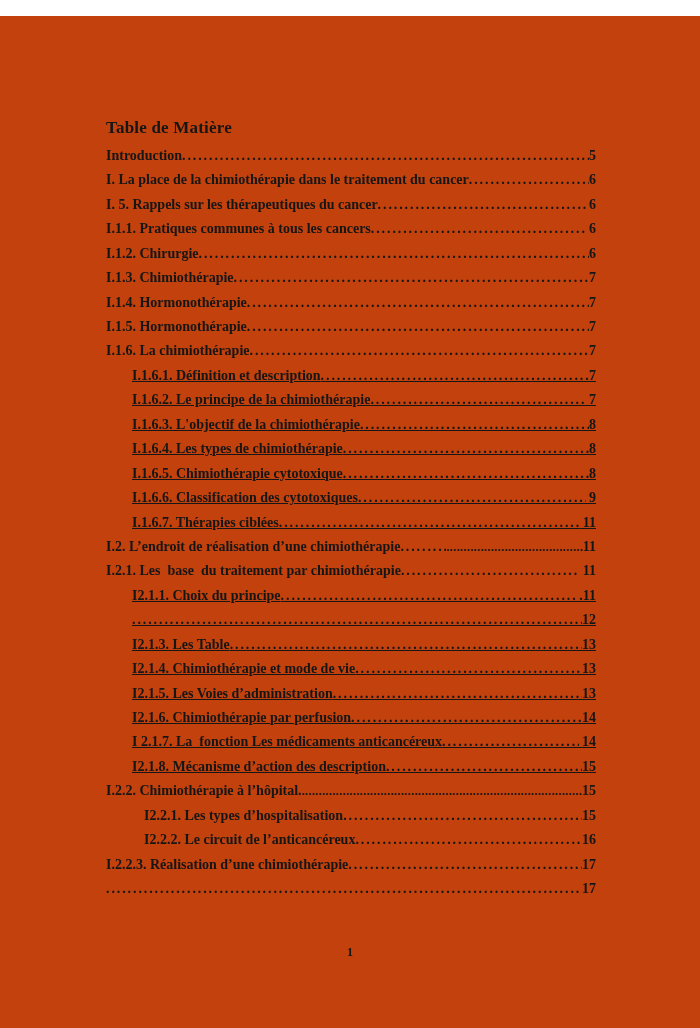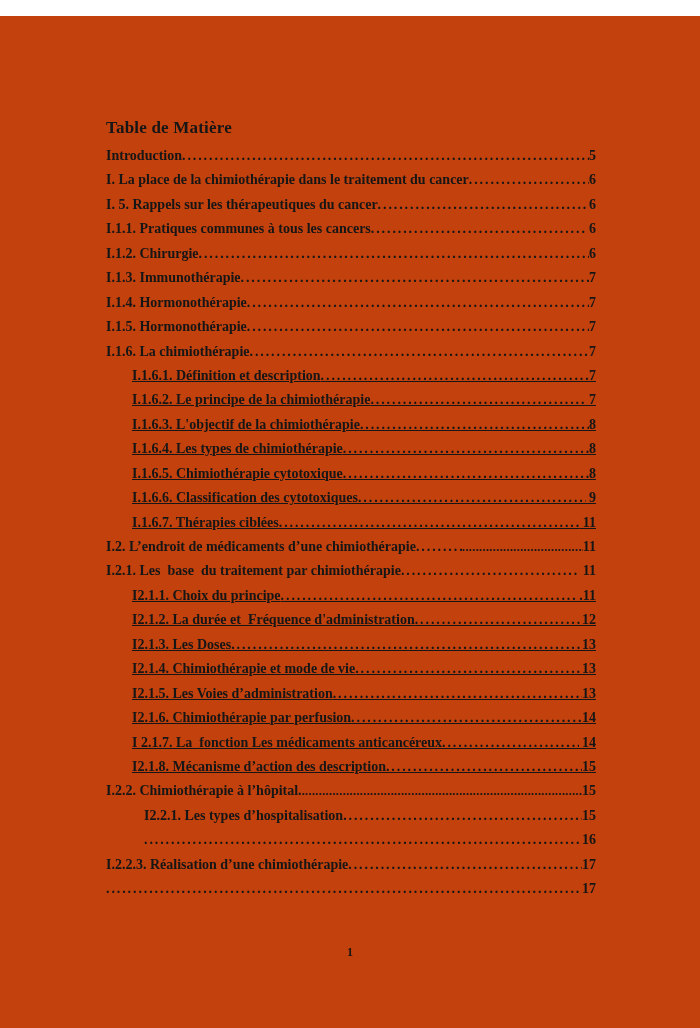--- a/index.html
+++ b/index.html
@@ -20,21 +20,21 @@
   }
   .toc-title{
     font-size:17px;
     line-height:20px;
     margin:0 0 6px 0;
     letter-spacing:0.2px;
   }
   .toc-list{display:block;}
   .toc-row{
     display:flex;
-    align-items:flex-start;
+    align-items:flex-end;
     height:24.45px;
     line-height:24.45px;
     font-size:14px;
     white-space:pre;
   }
   .toc-row.indent-1{padding-left:26px;text-decoration:underline;}
   .toc-row.indent-2{padding-left:38px;}
   .toc-label{flex:none;}
   .toc-leader{
     flex:1 1 auto;
@@ -92,21 +92,21 @@
     <span class="toc-page"> 6</span>
   </div>
 
   <div class="toc-row indent-0">
     <span class="toc-label">I.1.2. Chirurgie</span>
     <span class="toc-leader">............................................................................................................................................................................................................................</span>
     <span class="toc-page">6</span>
   </div>
 
   <div class="toc-row indent-0">
-    <span class="toc-label">I.1.3. Immunothérapie</span>
+    <span class="toc-label">I.1.3. Chimiothérapie</span>
     <span class="toc-leader">............................................................................................................................................................................................................................</span>
     <span class="toc-page">7</span>
   </div>
 
   <div class="toc-row indent-0">
     <span class="toc-label">I.1.4. Hormonothérapie</span>
     <span class="toc-leader">............................................................................................................................................................................................................................</span>
     <span class="toc-page">7</span>
   </div>
 
@@ -158,45 +158,44 @@
     <span class="toc-page"> 9</span>
   </div>
 
   <div class="toc-row indent-1">
     <span class="toc-label">I.1.6.7. Thérapies ciblées</span>
     <span class="toc-leader">............................................................................................................................................................................................................................</span>
     <span class="toc-page"> 11</span>
   </div>
 
   <div class="toc-row indent-0">
-    <span class="toc-label">I.2. L’endroit de médicaments d’une chimiothérapie</span>
+    <span class="toc-label">I.2. L’endroit de réalisation d’une chimiothérapie</span>
     <span class="leader-pre">............</span><span class="toc-leader fine">............................................................................................................................................................................................................................</span>
     <span class="toc-page">11</span>
   </div>
 
   <div class="toc-row indent-0">
     <span class="toc-label">I.2.1. Les  base  du traitement par chimiothérapie</span>
     <span class="toc-leader">............................................................................................................................................................................................................................</span>
     <span class="toc-page"> 11</span>
   </div>
 
   <div class="toc-row indent-1">
     <span class="toc-label">I2.1.1. Choix du principe</span>
     <span class="toc-leader">............................................................................................................................................................................................................................</span>
     <span class="toc-page"> .11</span>
   </div>
 
   <div class="toc-row indent-1">
-    <span class="toc-label">I2.1.2. La durée et  Fréquence d'administration</span>
     <span class="toc-leader">............................................................................................................................................................................................................................</span>
     <span class="toc-page">12</span>
   </div>
 
   <div class="toc-row indent-1">
-    <span class="toc-label">I2.1.3. Les Doses</span>
+    <span class="toc-label">I2.1.3. Les Table</span>
     <span class="toc-leader">............................................................................................................................................................................................................................</span>
     <span class="toc-page">13</span>
   </div>
 
   <div class="toc-row indent-1">
     <span class="toc-label">I2.1.4. Chimiothérapie et mode de vie</span>
     <span class="toc-leader">............................................................................................................................................................................................................................</span>
     <span class="toc-page">13</span>
   </div>
 
@@ -230,20 +229,21 @@
     <span class="toc-page">15</span>
   </div>
 
   <div class="toc-row indent-2">
     <span class="toc-label">I2.2.1. Les types d’hospitalisation</span>
     <span class="toc-leader">............................................................................................................................................................................................................................</span>
     <span class="toc-page">15</span>
   </div>
 
   <div class="toc-row indent-2">
+    <span class="toc-label">I2.2.2. Le circuit de l’anticancéreux</span>
     <span class="toc-leader">............................................................................................................................................................................................................................</span>
     <span class="toc-page">16</span>
   </div>
 
   <div class="toc-row indent-0">
     <span class="toc-label">I.2.2.3. Réalisation d’une chimiothérapie</span>
     <span class="toc-leader">............................................................................................................................................................................................................................</span>
     <span class="toc-page">17</span>
   </div>
 

